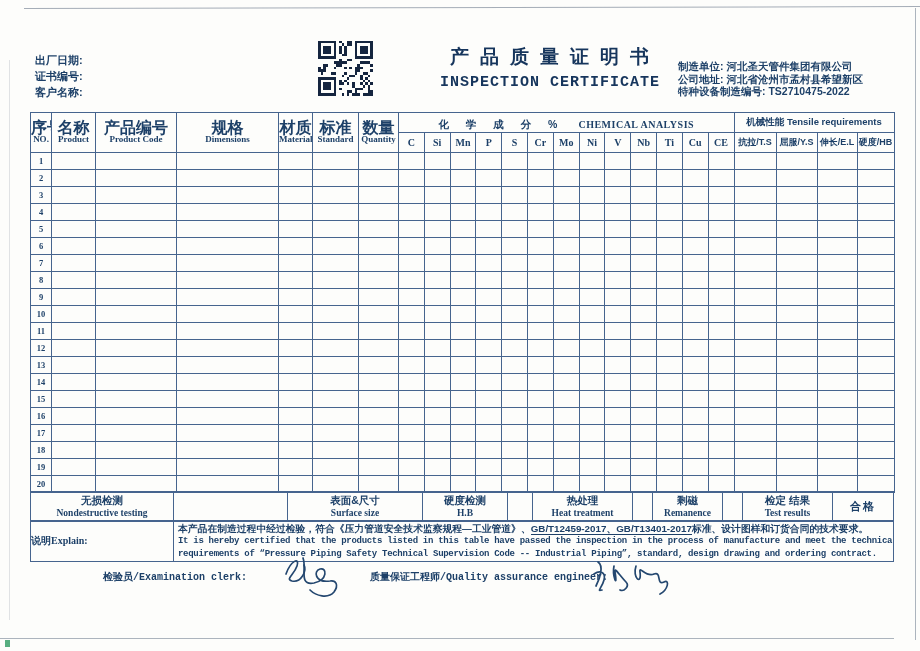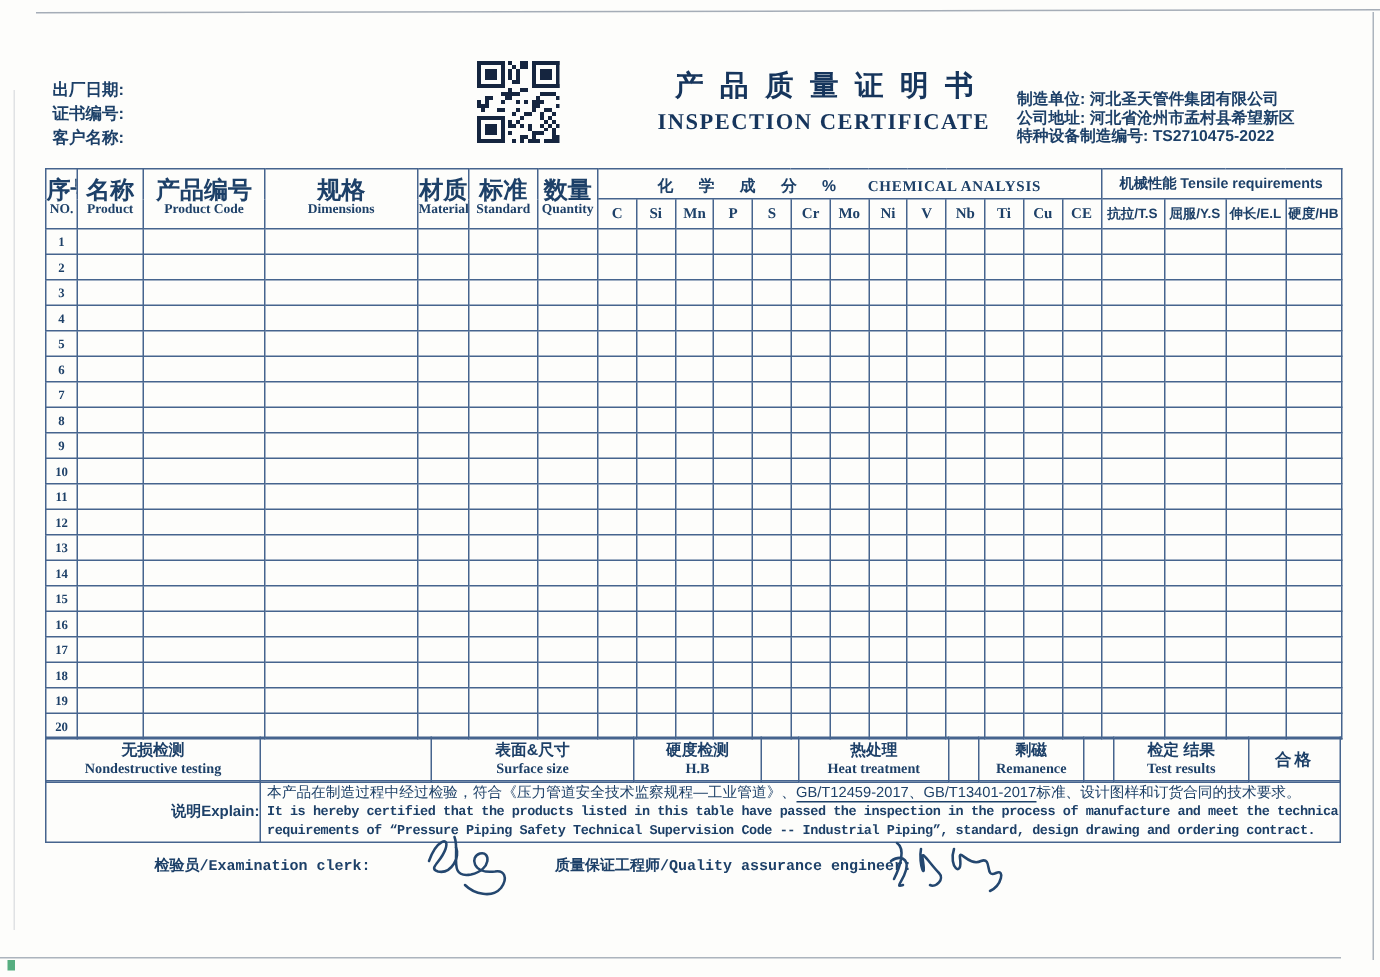--- a/index.html
+++ b/index.html
@@ -19,21 +19,21 @@
   .frame-bottom{left:0;top:638px;width:894px;height:1px;opacity:.5;}
   .frame-left{left:9px;top:60px;width:1px;height:560px;opacity:.18;}
   .artifact{position:absolute;left:5px;top:640px;width:5px;height:7px;background:#3aa06a;opacity:.85;}
 
   
   .top-left{position:absolute;left:35px;top:52px;font-size:11px;font-weight:700;line-height:16px;}
   .qr{position:absolute;left:318px;top:40px;width:55px;height:56px;}
   .qr svg{width:100%;height:100%;fill:#15253f;shape-rendering:crispEdges;}
   .title-block{position:absolute;left:330px;top:44px;width:330px;text-align:right;}
   .title-cn{font-size:19px;font-weight:700;letter-spacing:11px;white-space:nowrap;color:#16355c;}
-  .title-en{font-family:Liberation Serif, serif;font-size:15px;font-weight:700;letter-spacing:1px;margin-top:4px;color:#16355c;}
+  .title-en{font-family:Liberation Mono, monospace;font-size:15px;font-weight:700;letter-spacing:1px;margin-top:4px;color:#16355c;}
   .top-right{position:absolute;left:678px;top:60px;font-size:10.5px;font-weight:700;line-height:12.5px;white-space:nowrap;}
 
   
   table{border-collapse:collapse;table-layout:fixed;}
   td,th{border:1px solid var(--line);padding:0;overflow:hidden;white-space:nowrap;}
   .main-table{position:absolute;left:30px;top:112px;width:863px;}
   .main-table thead tr{height:20px;}
   .main-table tbody tr{height:17px;}
   .lhc{vertical-align:middle;text-align:center;}
   .lhc .cn{font-size:16px;font-weight:700;line-height:13px;}
@@ -48,23 +48,23 @@
 
   .summary-table{position:absolute;left:30px;top:491px;width:863px;margin-top:0;}
   .summary-table tr{height:30px;}
   .summary-table td{text-align:center;vertical-align:middle;}
   .s-cn{font-size:10.5px;font-weight:700;line-height:13px;}
   .s-en{font-family:"Liberation Serif",serif;font-size:9.5px;font-weight:700;line-height:12px;}
   .s-result{font-size:11px;font-weight:700;letter-spacing:2px;}
 
   .explain-table{position:absolute;left:30px;top:520px;width:863px;}
   .explain-table tr{height:41px;}
-  .explain-label{font-family:Liberation Sans, sans-serif;font-size:10px;font-weight:700;text-align:right;vertical-align:middle;}
+  .explain-label{font-family:Liberation Serif, serif;font-size:10px;font-weight:700;text-align:left;vertical-align:middle;}
   .explain-body{vertical-align:middle;padding:1px 4px;}
-  .ex-cn{font-size:9.8px;font-weight:400;line-height:13px;white-space:nowrap;}
+  .ex-cn{font-size:9.8px;font-weight:700;line-height:13px;white-space:nowrap;}
   .ex-underline{border-bottom:1px solid var(--ink);}
   .ex-en{font-family:"Liberation Mono",monospace;font-size:9px;font-weight:700;line-height:12.5px;letter-spacing:-.3px;white-space:nowrap;}
 
   
   .foot-label{position:absolute;font-family:"Liberation Mono",monospace;font-weight:700;color:var(--ink);white-space:nowrap;}
   .fl-1{left:103px;top:570px;font-size:10px;}
   .fl-2{left:370px;top:570px;font-size:10px;}
   .fl-3{left:684px;top:570px;font-size:9.5px;}
   .sig{position:absolute;}
   .sig svg{stroke:#24476f;fill:none;stroke-linecap:round;stroke-linejoin:round;}

